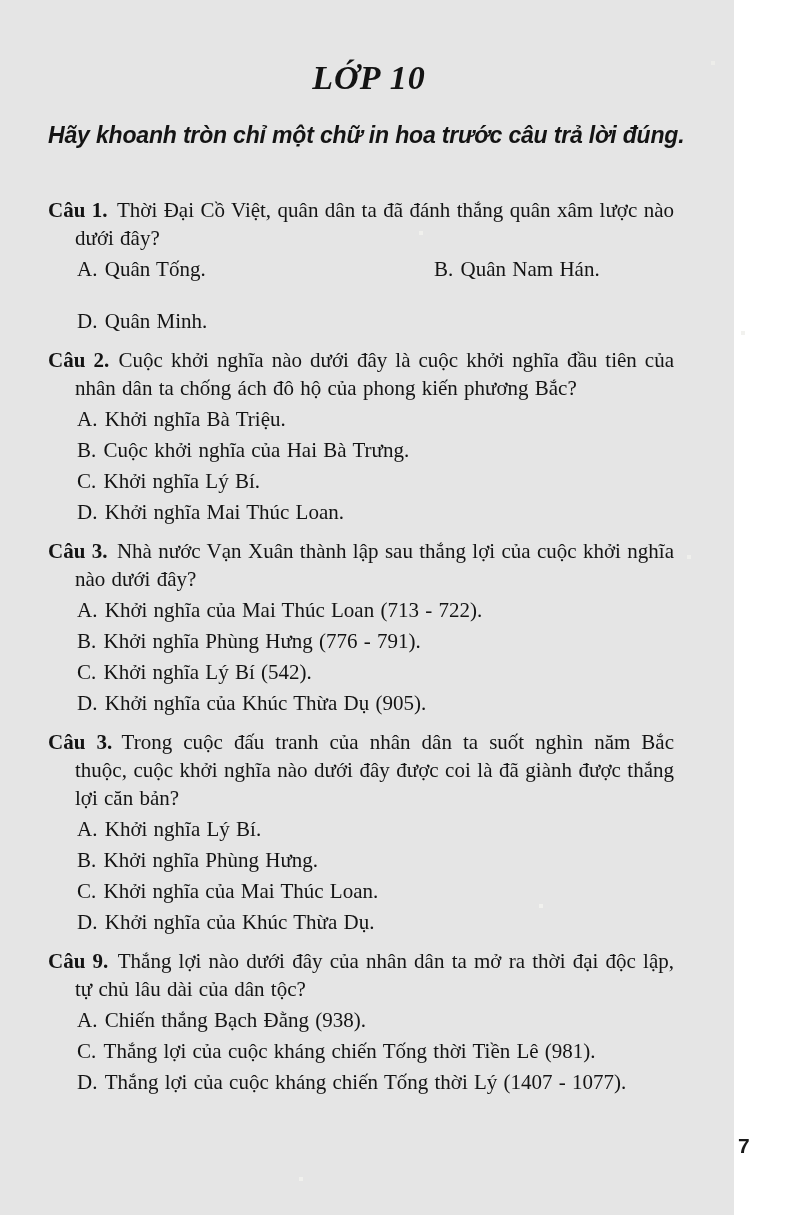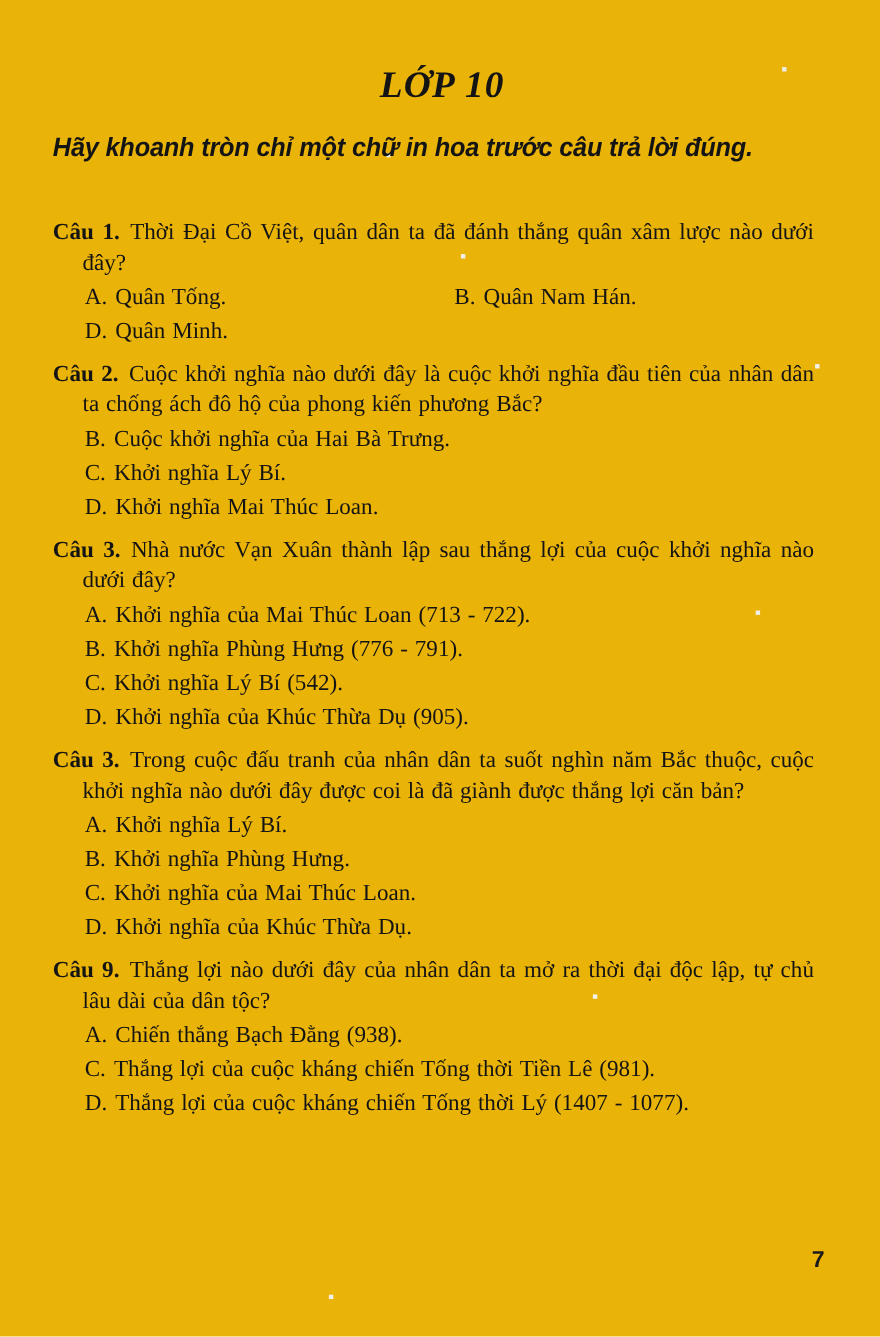--- a/index.html
+++ b/index.html
@@ -10,23 +10,23 @@
   body {
     width: 800px;
     height: 1215px;
     overflow: hidden;
     position: relative;
     font-family: "Liberation Serif", "DejaVu Serif", serif;
     color: #141414;
   }
   .page {
     position: relative;
-    width: 800px;
+    width: 734px;
     height: 1215px;
-    background: #eab308;
+    background: #e5e5e5;
     box-sizing: border-box;
     padding: 58px 44px 0 48px;
   }
   
   .noise {
     position: absolute;
     top: 0; left: 0;
     width: 2px; height: 2px;
     background: transparent;
     box-shadow:
@@ -77,20 +77,21 @@
   .q-label {
     font-weight: 700;
     margin-right: 0.45em;
   }
   .options {
     margin-left: 29px;
   }
   .options.two-col {
     display: grid;
     grid-template-columns: 336px 1fr;
+    gap: 21px;
   }
   .option {
     margin: 0;
     line-height: 31px;
     word-spacing: 1px;
   }
   .opt-letter {
     margin-right: 0.35em;
   }
   .page-number {
@@ -120,20 +121,21 @@
       <div class="options two-col">
         <p class="option"><span class="opt-letter">A.</span><span>Quân Tống.</span></p>
         <p class="option"><span class="opt-letter">B.</span><span>Quân Nam Hán.</span></p>
         <p class="option"><span class="opt-letter">D.</span><span>Quân Minh.</span></p>
       </div>
     </section>
 
     <section class="question">
       <p class="q-text"><b class="q-label">Câu 2.</b><span>Cuộc khởi nghĩa nào dưới đây là cuộc khởi nghĩa đầu tiên của nhân dân ta chống ách đô hộ của phong kiến phương Bắc?</span></p>
       <div class="options">
+        <p class="option"><span class="opt-letter">A.</span><span>Khởi nghĩa Bà Triệu.</span></p>
         <p class="option"><span class="opt-letter">B.</span><span>Cuộc khởi nghĩa của Hai Bà Trưng.</span></p>
         <p class="option"><span class="opt-letter">C.</span><span>Khởi nghĩa Lý Bí.</span></p>
         <p class="option"><span class="opt-letter">D.</span><span>Khởi nghĩa Mai Thúc Loan.</span></p>
       </div>
     </section>
 
     <section class="question">
       <p class="q-text"><b class="q-label">Câu 3.</b><span>Nhà nước Vạn Xuân thành lập sau thắng lợi của cuộc khởi nghĩa nào dưới đây?</span></p>
       <div class="options">
         <p class="option"><span class="opt-letter">A.</span><span>Khởi nghĩa của Mai Thúc Loan (713 - 722).</span></p>

